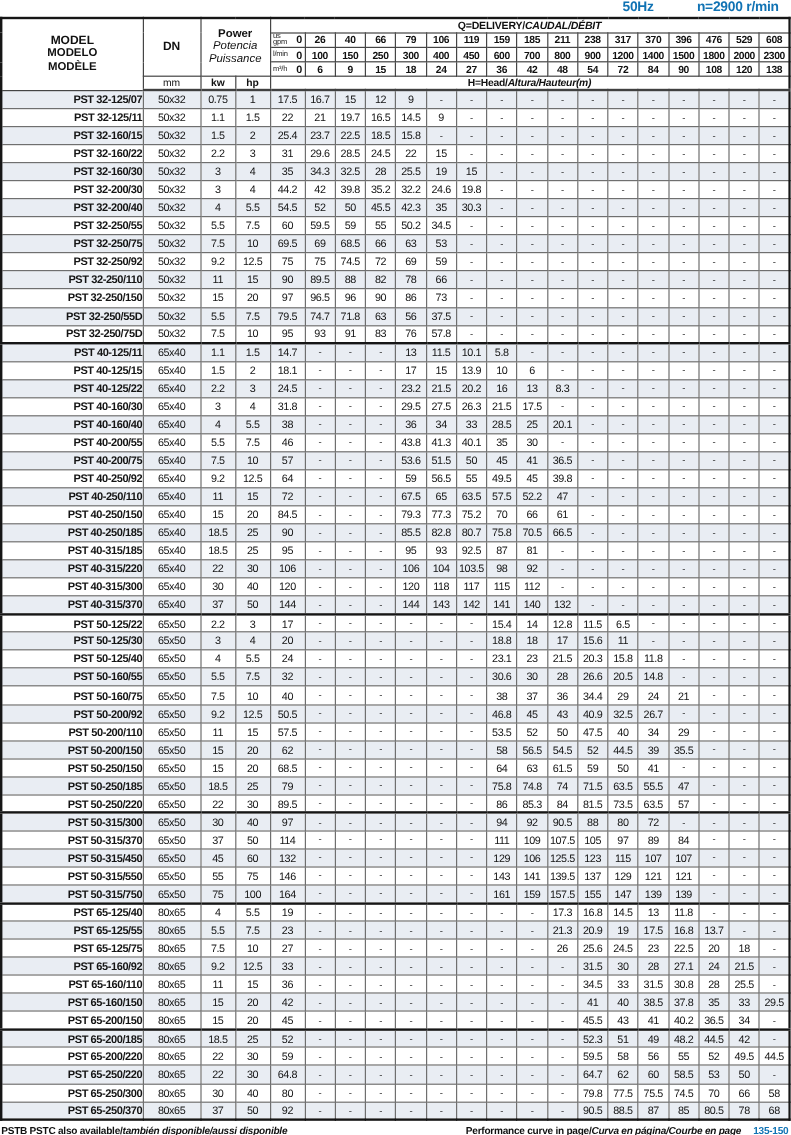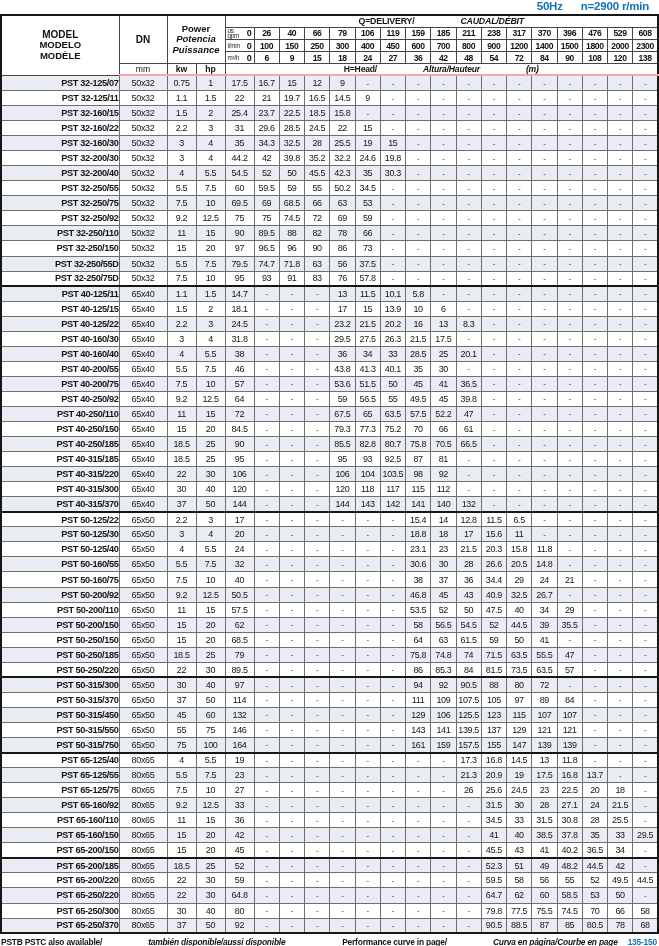--- a/index.html
+++ b/index.html
@@ -1,44 +1,44 @@
 <!DOCTYPE html>
 <html><head>
 <meta charset="utf-8">
 <style>
   * { box-sizing: border-box; margin: 0; padding: 0; }
   html,body { width: 659px; background: #fff; font-family: "Liberation Sans", sans-serif; }
   body { height: 946px; overflow: hidden; color: #111; }
 
   .topbar { height: 14px; display: flex; justify-content: flex-end; align-items: flex-start;
-            gap: 18px; padding-right: 10px; }
+            gap: 36px; padding-right: 10px; }
   .topbar span { color: #1173b4; font-weight: bold; font-size: 11.5px; line-height: 12px; letter-spacing: -0.2px; }
 
   table { border-collapse: collapse; table-layout: fixed; width: 659px;
           border: 2px solid #161616; }
   col.c-model { width: 118px; } col.c-dn { width: 48px; }
   col.c-kw { width: 29px; } col.c-hp { width: 29px; } col.c-f0 { width: 29px; }
 
   th, td { border: 1px solid #6f6f6f; text-align: center; vertical-align: middle;
            font-size: 9px; padding: 0; overflow: hidden; white-space: nowrap; }
   thead th { border-color: #454545; background: #fff; }
   thead tr.hr1 th { height: 12px; }
   thead tr.hr2 th { height: 12px; font-weight: bold; font-size: 8.6px; letter-spacing: -0.3px; }
-  thead tr.hr5 th { height: 10px; font-size: 8.6px; border-bottom: 2px solid #fca5a5; }
+  thead tr.hr5 th { height: 10px; font-size: 8.6px; border-bottom: 2px solid #404040; }
 
   .model-h { font-size: 10px; line-height: 1.15; }
   .model-h .l1 { font-weight: bold; }
   .model-h .l2 { font-weight: bold; font-size: 9.5px; }
   .dn-h { font-weight: bold; font-size: 10px; }
   .power-h { line-height: 1.12; font-size: 9.5px; }
   .power-h .l1 { font-weight: bold; }
-  .power-h .l2 { font-weight: bold; font-style: italic; }
+  .power-h .l2 { font-weight: normal; font-style: italic; }
   .q-h { font-weight: bold; font-size: 8.8px; letter-spacing: -0.2px; }
   .h-h { font-weight: bold; font-size: 8.4px; letter-spacing: -0.2px; }
-  .it { font-style: italic; margin-left: 46px; }
+  .it { font-style: italic; }
   .kw-h, .hp-h { font-weight: bold; font-size: 9.5px; }
   .mm-h { font-weight: normal; font-size: 9px; }
 
   .unit-cell { padding: 0 2px; }
   .unit-wrap { display: flex; align-items: center; justify-content: space-between; }
   .unit { font-size: 6.3px; line-height: 0.95; text-align: left; font-weight: normal; color: #222;
           letter-spacing: -0.2px; }
   .zero { font-weight: bold; font-size: 9px; }
 
   tbody td, tbody th { height: 15.05px; font-size: 9px; letter-spacing: -0.35px; color: #141414; }

